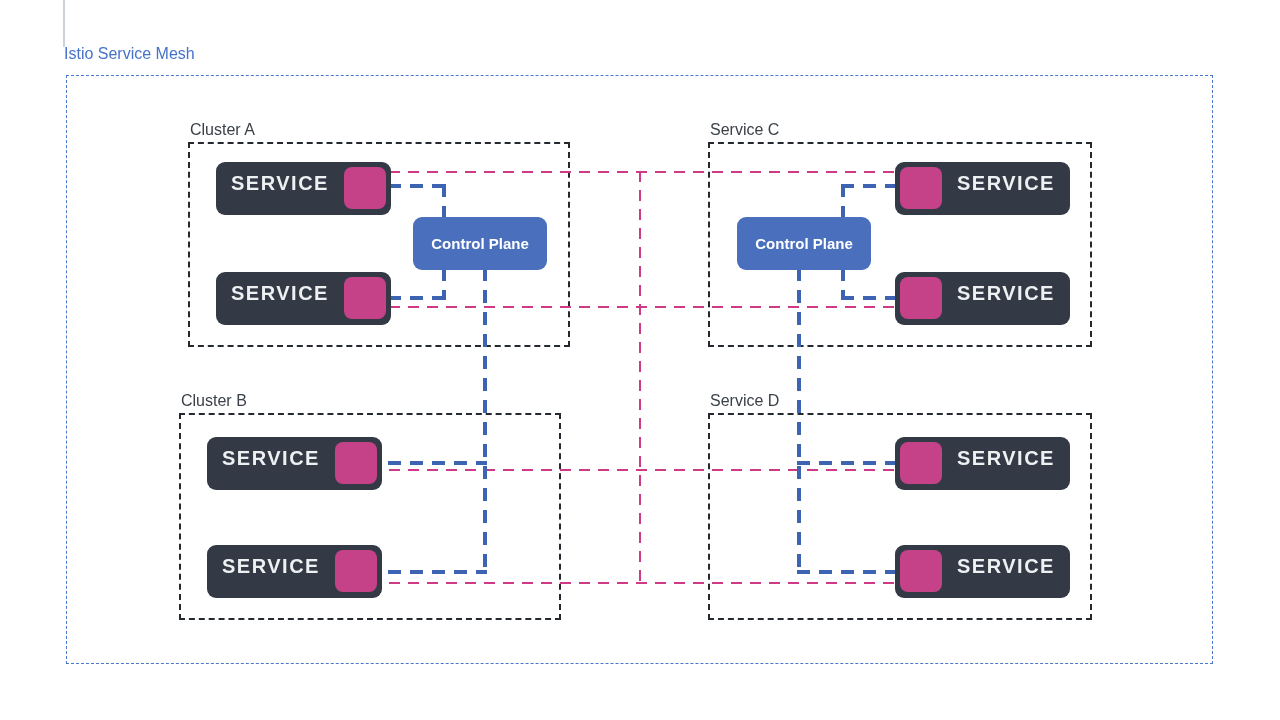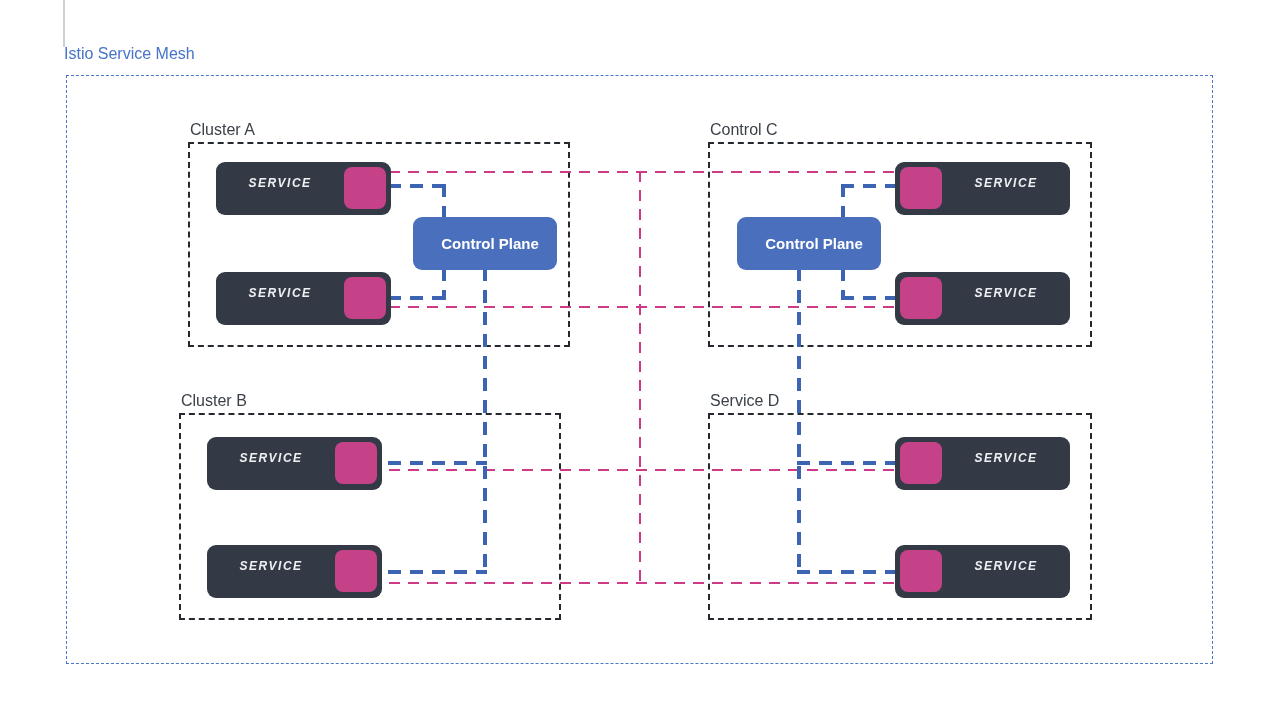--- a/index.html
+++ b/index.html
@@ -19,32 +19,32 @@
   .mesh-boundary{position:absolute;left:66px;top:75px;width:1145px;height:587px;
                  border:1.5px dashed var(--mesh-border);}
 
   .cluster{position:absolute;}
   .cluster-label{position:absolute;left:2px;top:0;font-size:16px;color:var(--label-text);}
   .cluster-boundary{position:absolute;left:0;top:21px;border:2px dashed var(--cluster-border);}
 
   .svc{position:absolute;width:175px;height:53px;background:var(--service-bg);
        border-radius:9px;z-index:2;}
   .svc .txt{position:absolute;top:0;height:42px;width:128px;display:flex;align-items:center;
-       justify-content:center;color:var(--service-text);font-size:12px;font-weight:700;
-       letter-spacing:1.5px;font-style:italic;}
+       justify-content:center;color:var(--service-text);font-size:20px;font-weight:700;
+       letter-spacing:1.5px;}
   .svc.left .txt{left:0;}
   .svc.right .txt{left:47px;}
   .sidecar{position:absolute;top:5px;width:42px;height:42px;background:var(--sidecar);
        border-radius:8px;}
   .svc.left .sidecar{right:5px;}
   .svc.right .sidecar{left:5px;}
 
   .cp{position:absolute;width:134px;height:53px;background:var(--cp-bg);border-radius:9px;
       display:flex;align-items:center;justify-content:center;color:var(--cp-text);
-      font-size:15px;font-weight:700;z-index:2;padding-left:10px;}
+      font-size:15px;font-weight:700;z-index:2;}
 
   #lines{position:absolute;left:0;top:0;width:1280px;height:720px;z-index:1;pointer-events:none;}
   .hb{position:absolute;height:4px;
       background:repeating-linear-gradient(90deg,var(--blue-line) 0 13px,transparent 13px 22px);}
   .vb{position:absolute;width:4px;
       background:repeating-linear-gradient(180deg,var(--blue-line) 0 13px,transparent 13px 22px);}
   .hp{position:absolute;height:2px;
       background:repeating-linear-gradient(90deg,var(--pink-line) 0 11px,transparent 11px 19px);}
   .vp{position:absolute;width:2px;
       background:repeating-linear-gradient(180deg,var(--pink-line) 0 11px,transparent 11px 19px);}
@@ -82,21 +82,21 @@
       <span class="txt">SERVICE</span>
       <span class="sidecar"></span>
     </div>
     <div class="svc left" style="left:28px;top:153px">
       <span class="txt">SERVICE</span>
       <span class="sidecar"></span>
     </div>
   </div>
 
   <div class="cluster" style="left:708px;top:121px;width:384px;height:226px">
-    <div class="cluster-label">Control C</div>
+    <div class="cluster-label">Service C</div>
     <div class="cluster-boundary" style="width:380px;height:201px"></div>
     <div class="svc right" style="left:187px;top:41px">
       <span class="txt">SERVICE</span>
       <span class="sidecar"></span>
     </div>
     <div class="svc right" style="left:187px;top:151px">
       <span class="txt">SERVICE</span>
       <span class="sidecar"></span>
     </div>
     <div class="cp" style="left:29px;top:96px">

